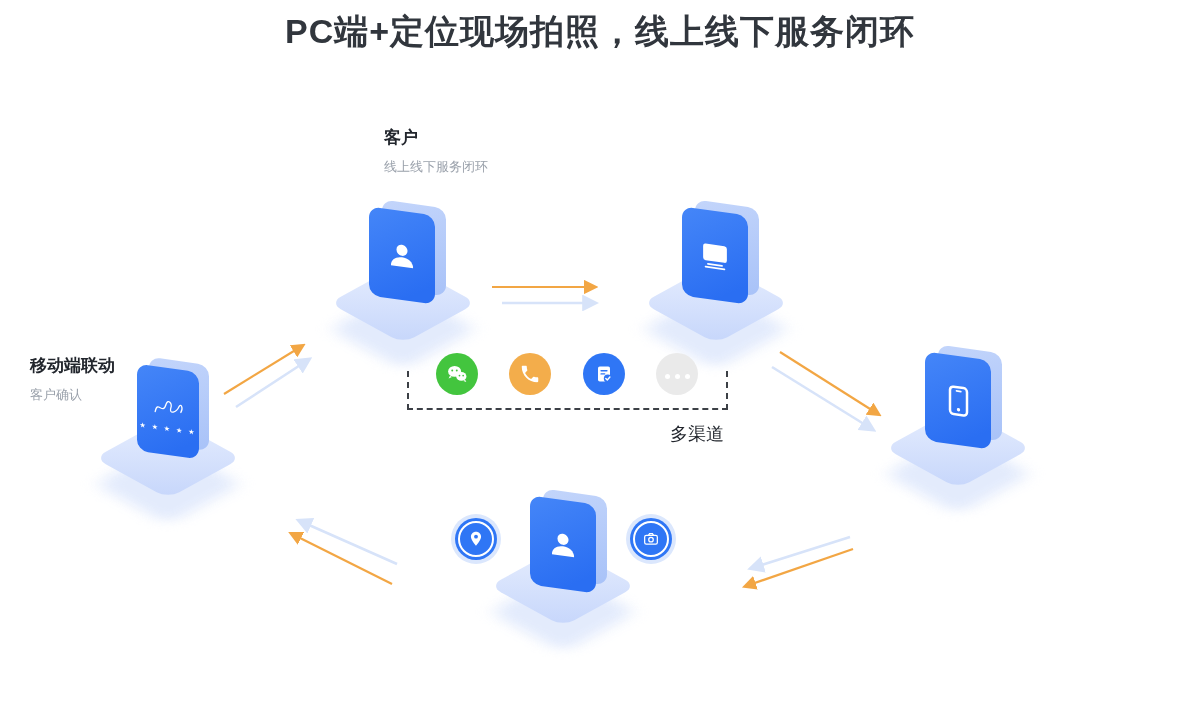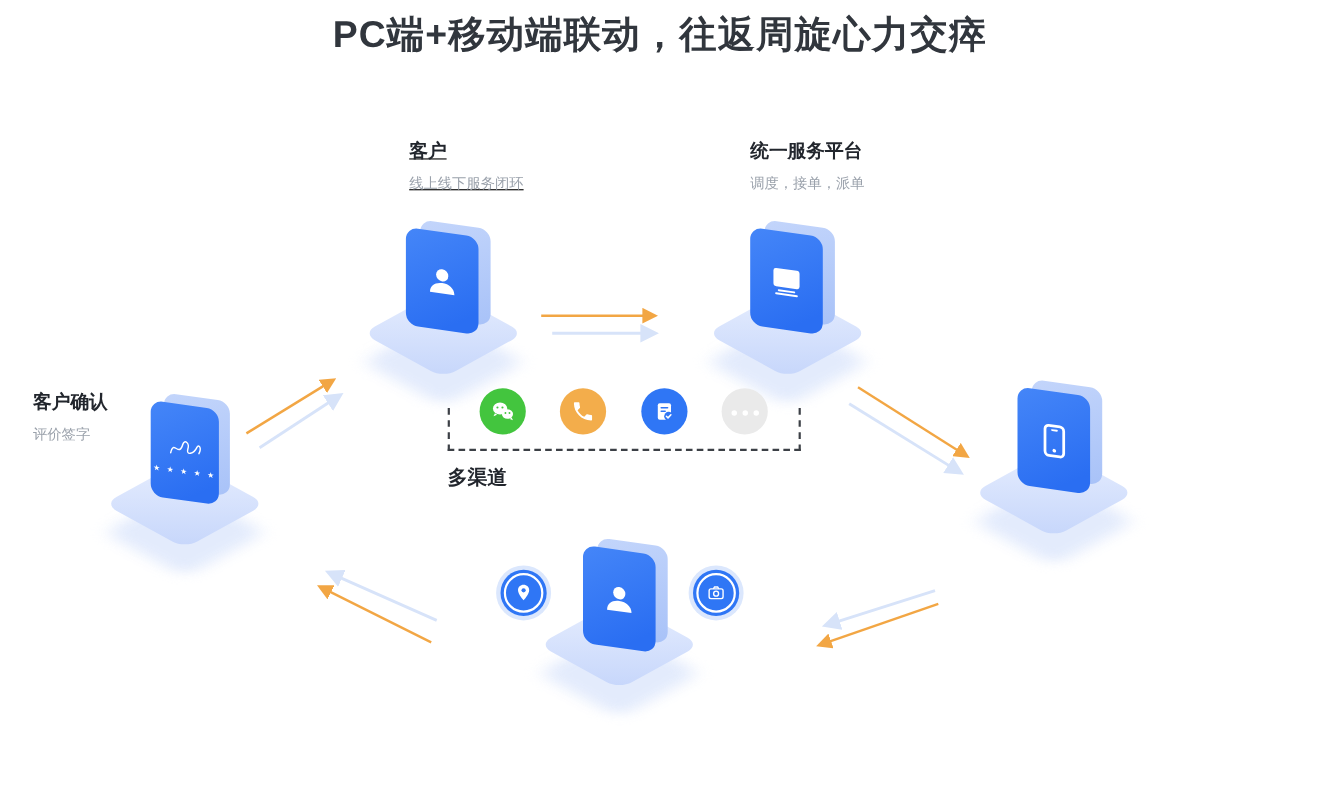--- a/index.html
+++ b/index.html
@@ -40,33 +40,33 @@
         display:flex;align-items:center;justify-content:center;}
   .chan.wechat{background:#43c53e;}
   .chan.call{background:#f3ad4b;}
   .chan.order{background:#2f76f5;}
   .chan.more{background:#eaeaea;}
   .dots span{display:inline-block;width:5px;height:5px;border-radius:50%;background:#ffffff;margin:0 2.5px;}
 
   .bracket{position:absolute;left:407px;top:371px;width:317px;height:37px;
            border-left:2px dashed #3c4046;border-right:2px dashed #3c4046;
            border-bottom:2px dashed #3c4046;}
-  .chan-label{position:absolute;left:407px;top:422px;width:317px;text-align:left;
-              font-size:18px;font-weight:bold;color:#22262d;}
+  .chan-label{position:absolute;left:407px;top:422px;width:317px;text-align:right;
+              font-size:18px;font-weight:normal;color:#22262d;}
 
   .stars{font-size:7px;letter-spacing:2px;color:#ffffff;margin-top:2px;white-space:nowrap;}
 
   .arrows{position:absolute;left:0;top:0;pointer-events:none;}
 </style>
 </head>
 <body>
 
 <div class="stage">
 
-  <div class="title">PC端+移动端联动，往返周旋心力交瘁</div>
+  <div class="title">PC端+定位现场拍照，线上线下服务闭环</div>
 
   <svg class="arrows" width="1200" height="720" viewBox="0 0 1200 720">
     <defs>
       <marker id="ao" viewBox="0 0 10 10" refX="7" refY="5" markerWidth="6.5" markerHeight="6.5" orient="auto">
         <path d="M0 0 L10 5 L0 10 z" fill="#f2a23a"></path>
       </marker>
       <marker id="ab" viewBox="0 0 10 10" refX="7" refY="5" markerWidth="6.5" markerHeight="6.5" orient="auto">
         <path d="M0 0 L10 5 L0 10 z" fill="#d7e3f9"></path>
       </marker>
     </defs>
@@ -80,38 +80,34 @@
     <line x1="850" y1="537" x2="752" y2="568" stroke="#d7e3f9" stroke-width="2.6" marker-end="url(#ab)"></line>
     <line x1="853" y1="549" x2="746" y2="586" stroke="#f2a23a" stroke-width="2.2" marker-end="url(#ao)" opacity=".95"></line>
 
     <line x1="397" y1="564" x2="300" y2="521" stroke="#d7e3f9" stroke-width="2.6" marker-end="url(#ab)"></line>
     <line x1="392" y1="584" x2="292" y2="534" stroke="#f2a23a" stroke-width="2.2" marker-end="url(#ao)" opacity=".95"></line>
 
     <line x1="224" y1="394" x2="302" y2="346" stroke="#f2a23a" stroke-width="2.2" marker-end="url(#ao)" opacity=".95"></line>
     <line x1="236" y1="407" x2="308" y2="360" stroke="#d7e3f9" stroke-width="2.6" marker-end="url(#ab)"></line>
   </svg>
 
-  <div class="nlabel" style="left:372px;top:126px;text-decoration:underline;">
+  <div class="nlabel" style="left:384px;top:126px;">
     <div class="t">客户</div>
     <div class="s">线上线下服务闭环</div>
   </div>
   <div class="pshadow" style="left:351px;top:277px;"></div>
   <div class="platform" style="left:351px;top:251px;"></div>
   <div class="card back" style="left:382px;top:204px;width:64px;height:88px;"></div>
   <div class="card front" style="left:369px;top:211px;width:66px;height:89px;">
     <svg width="36" height="36" viewBox="0 0 24 24">
       <circle cx="12" cy="8.2" r="3.7" fill="#fff"></circle>
       <path d="M4.6 19.2c0-4 3.3-6.3 7.4-6.3s7.4 2.3 7.4 6.3z" fill="#fff"></path>
     </svg>
   </div>
 
-  <div class="nlabel" style="left:682px;top:126px;">
-    <div class="t">统一服务平台</div>
-    <div class="s">调度，接单，派单</div>
-  </div>
   <div class="pshadow" style="left:664px;top:277px;"></div>
   <div class="platform" style="left:664px;top:251px;"></div>
   <div class="card back" style="left:695px;top:204px;width:64px;height:88px;"></div>
   <div class="card front" style="left:682px;top:211px;width:66px;height:89px;">
     <svg width="38" height="38" viewBox="0 0 24 24">
       <rect x="4.5" y="5" width="15" height="10.5" rx="1.6" fill="#fff"></rect>
       <rect x="7" y="17" width="10" height="1.1" rx=".55" fill="#fff"></rect>
       <rect x="5.5" y="19" width="13" height="1.1" rx=".55" fill="#fff"></rect>
     </svg>
   </div>
@@ -144,22 +140,22 @@
   </div>
   <div class="poi" style="left:630px;top:518px;">
     <svg width="20" height="20" viewBox="0 0 24 24">
       <rect x="4.4" y="7.6" width="15.2" height="10.6" rx="2" fill="none" stroke="#fff" stroke-width="1.5"></rect>
       <path d="M9 7.6l1.3-2.1h3.4L15 7.6" fill="none" stroke="#fff" stroke-width="1.5"></path>
       <circle cx="12" cy="12.8" r="2.7" fill="none" stroke="#fff" stroke-width="1.5"></circle>
     </svg>
   </div>
 
   <div class="nlabel" style="left:30px;top:354px;">
-    <div class="t">客户确认</div>
-    <div class="s">评价签字</div>
+    <div class="t">移动端联动</div>
+    <div class="s">客户确认</div>
   </div>
   <div class="pshadow" style="left:116px;top:432px;"></div>
   <div class="platform" style="left:116px;top:406px;"></div>
   <div class="card back" style="left:149px;top:361px;width:60px;height:86px;"></div>
   <div class="card front" style="left:137px;top:368px;width:62px;height:87px;">
     <svg width="44" height="32" viewBox="0 0 48 34">
       <path d="M10 24 C13 10, 18 28, 22 14 C24 8, 29 12, 27 18 C25 25, 33 22, 36 15 C38 11, 41 15, 38 21" fill="none" stroke="#fff" stroke-width="1.4" stroke-linecap="round"></path>
     </svg>
     <div class="stars">★ ★ ★ ★ ★</div>
   </div>

